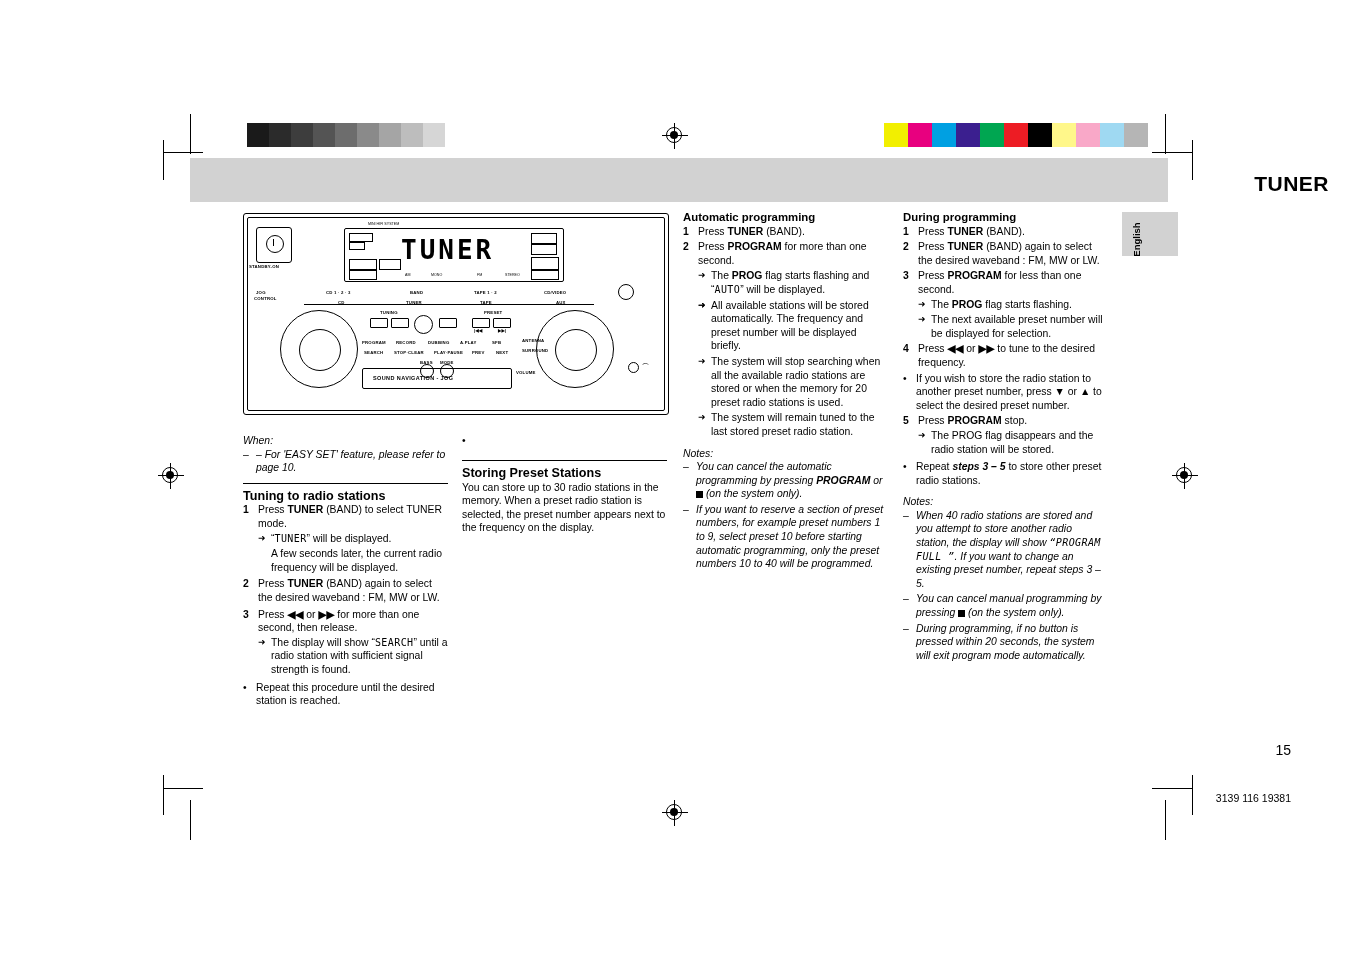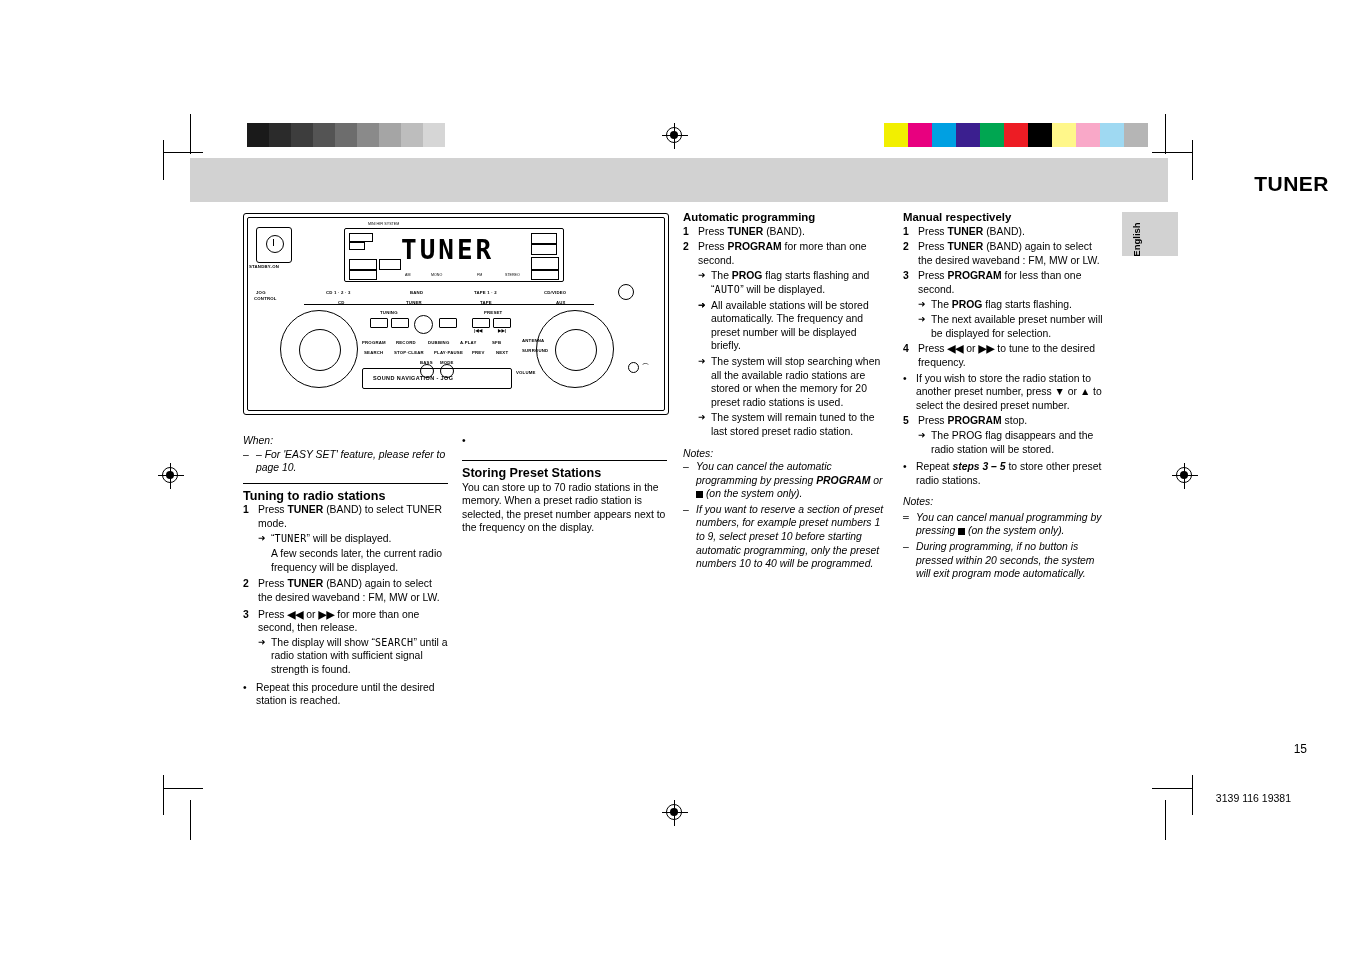--- a/index.html
+++ b/index.html
@@ -65,21 +65,21 @@
   .b{font-weight:bold;}
   .lcdfont{font-family:"DejaVu Sans Mono",monospace;font-size:10px;letter-spacing:.4px;}
   .li{position:relative;padding-left:15px;margin-bottom:2px;}
   .li .mk{position:absolute;left:0;top:0;}
   .li2{position:relative;padding-left:13px;margin-bottom:2px;}
   .li2 .mk{position:absolute;left:0;top:0;}
   .arrowitem{position:relative;padding-left:13px;margin-bottom:2px;}
   .arrowitem .mk{position:absolute;left:0;top:0;font-size:9px;}
   .sq{display:inline-block;width:7px;height:7px;background:#000;vertical-align:-1px;}
 
-  .pagenum{position:absolute;right:44px;top:742px;font-size:12px;}
+  .pagenum{position:absolute;right:60px;top:742px;font-size:14px;}
   .docnum{position:absolute;right:60px;top:792px;font-size:10.5px;margin-left:36px;}
 </style>
 </head>
 <body>
 
 <div class="page">
 
   <div class="crop" style="left:163px;top:140px;width:1px;height:40px;"></div>
   <div class="crop" style="left:190px;top:114px;width:1px;height:40px;"></div>
   <div class="crop" style="left:163px;top:152px;width:40px;height:1px;"></div>
@@ -267,21 +267,21 @@
     </div>
   </div>
 
   <div class="col" style="left:462px;top:434px;width:205px;">
     <div class="li2">
       <span class="mk">•</span>
     </div>
 
     <div class="rule" style="margin-top:26px;"></div>
     <p class="h3">Storing Preset Stations</p>
-    <p>You can store up to 70 radio stations in the memory. When a preset radio station is selected, the preset number appears next to the frequency on the display.</p>
+    <p>You can store up to 30 radio stations in the memory. When a preset radio station is selected, the preset number appears next to the frequency on the display.</p>
   </div>
 
   <div class="col" style="left:683px;top:211px;width:205px;">
     <p class="h3" style="font-size:11.4px;">Automatic programming</p>
 
     <div class="li">
       <span class="mk b">1</span>
       <span><span>Press </span><span class="b">TUNER</span><span> (BAND).</span></span>
     </div>
 
@@ -315,21 +315,21 @@
       <span class="mk">–</span>
       <span>You can cancel the automatic programming by pressing <span class="b">PROGRAM</span> or <span class="sq"></span> (on the system only).</span>
     </div>
     <div class="li2 ital">
       <span class="mk">–</span>
       <span>If you want to reserve a section of preset numbers, for example preset numbers 1 to 9, select preset 10 before starting automatic programming, only the preset numbers 10 to 40 will be programmed.</span>
     </div>
   </div>
 
   <div class="col" style="left:903px;top:211px;width:205px;">
-    <p class="h3" style="font-size:11.4px;">Manual respectively</p>
+    <p class="h3" style="font-size:11.4px;">During programming</p>
 
     <div class="li">
       <span class="mk b">1</span>
       <span><span>Press </span><span class="b">TUNER</span><span> (BAND).</span></span>
     </div>
     <div class="li">
       <span class="mk b">2</span>
       <span><span>Press </span><span class="b">TUNER</span><span> (BAND) again to select the desired waveband : FM, MW or LW.</span></span>
     </div>
     <div class="li">
@@ -364,20 +364,21 @@
     </div>
 
     <div class="li2" style="margin-top:4px;">
       <span class="mk">•</span>
       <span>Repeat <span class="b ital">steps 3 – 5</span> to store other preset radio stations.</span>
     </div>
 
     <p class="ital" style="margin-top:8px;">Notes:</p>
     <div class="li2 ital">
       <span class="mk">–</span>
+      <span>When 40 radio stations are stored and you attempt to store another radio station, the display will show <span class="lcdfont">“PROGRAM FULL ”</span>.  If you want to change an existing preset number, repeat steps 3 – 5.</span>
     </div>
     <div class="li2 ital">
       <span class="mk">–</span>
       <span>You can cancel manual programming by pressing <span class="sq"></span> (on the system only).</span>
     </div>
     <div class="li2 ital">
       <span class="mk">–</span>
       <span>During programming,  if no button is pressed within 20 seconds, the system will exit program mode automatically.</span>
     </div>
   </div>

